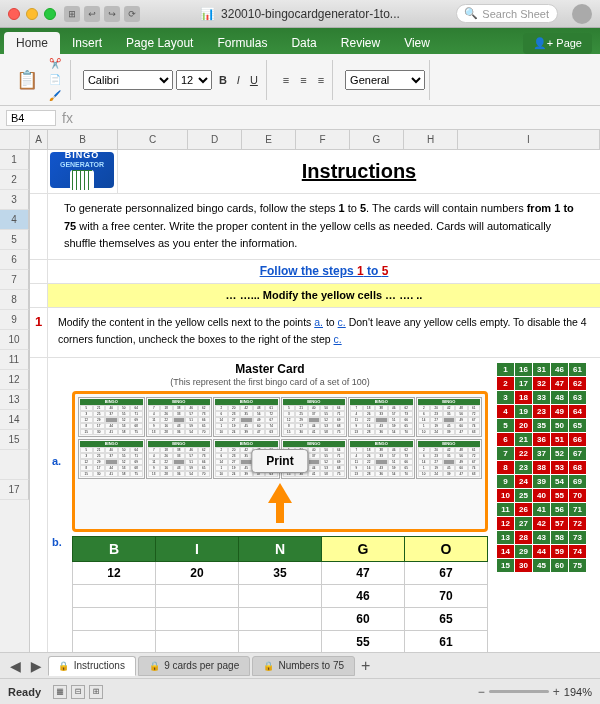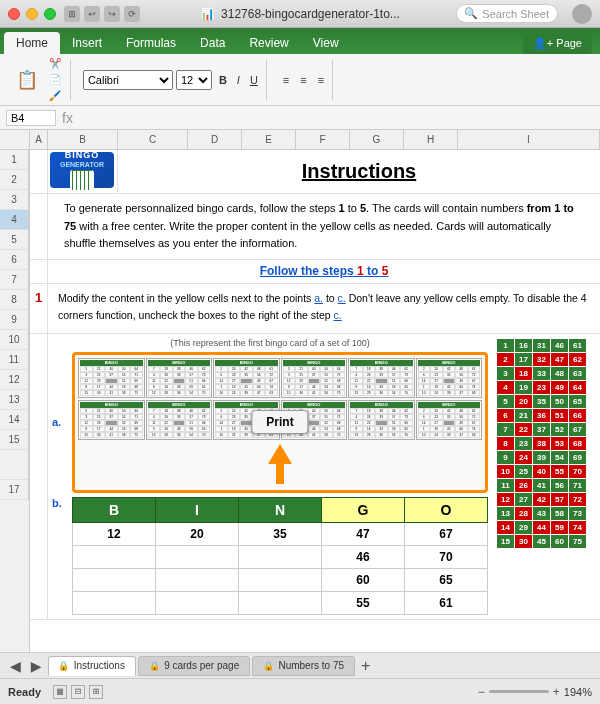--- a/index.html
+++ b/index.html
@@ -174,34 +174,35 @@
     <div class="tl tl-green"></div>
   </div>
   <div style="display:flex;gap:4px;margin-left:8px;">
     <div class="tbi">⊞</div>
     <div class="tbi">↩</div>
     <div class="tbi">↪</div>
     <div class="tbi">⟳</div>
   </div>
   <div class="title-center">
     <span>📊</span>
-    <span>312768-bingocardgenerator-1to...</span>
+    <span>320010-bingocardgenerator-1to...</span>
   </div>
   <div style="margin-left:auto;display:flex;align-items:center;gap:6px;">
     <div class="search-box">
       <span>🔍</span>
       <span style="font-size:11px;color:#999;">Search Sheet</span>
     </div>
     <div class="user-icon"></div>
   </div>
 </div>
 
 <div class="ribbon-tabs">
   <div class="ribbon-tab" style="background:#f5f5f5;color:#333;">Home</div>
   <div class="ribbon-tab">Insert</div>
+  <div class="ribbon-tab">Page Layout</div>
   <div class="ribbon-tab">Formulas</div>
   <div class="ribbon-tab">Data</div>
   <div class="ribbon-tab">Review</div>
   <div class="ribbon-tab">View</div>
   <div style="margin-left:auto;display:flex;align-items:center;padding-right:8px;gap:6px;">
     <button class="share-btn">👤+ Page</button>
   </div>
 </div>
 
 <div class="ribbon-toolbar">
@@ -219,20 +220,23 @@
     <div style="display:flex;gap:2px;">
       <button class="tb-btn" style="font-weight:bold;">B</button>
       <button class="tb-btn" style="font-style:italic;">I</button>
       <button class="tb-btn" style="text-decoration:underline;">U</button>
     </div>
   </div>
   <div class="tb-group">
     <button class="tb-btn">≡</button>
     <button class="tb-btn">≡</button>
     <button class="tb-btn">≡</button>
+  </div>
+  <div class="tb-group">
+    <select style="font-size:11px;width:80px;height:20px;"><option>General</option></select>
   </div>
 </div>
 
 <div class="formula-bar">
   <input class="cell-ref" value="B4" style="border: 1px solid rgb(204, 204, 204); font-size: 11px; padding: 1px 4px;">
   <span class="formula-sep">fx</span>
 </div>
 
 <div style="display:flex; height: calc(704px - 28px - 26px - 52px - 24px - 26px - 26px); overflow:hidden;">
 
@@ -306,35 +310,42 @@
 
       <div style="height:24px;border-bottom:1px solid #e0e0e0;display:flex;">
         <div style="width:18px;border-right:1px solid #e0e0e0;"></div>
         <div style="flex:1;display:flex;align-items:center;justify-content:center;">
           <span style="font-size:12px;font-weight:bold;color:#1155cc;text-decoration:underline;">
             Follow the steps <span style="color:#cc0000;">1</span> to <span style="color:#cc0000;">5</span>
           </span>
         </div>
       </div>
 
+      <div style="height:24px;border-bottom:1px solid #e0e0e0;display:flex;">
+        <div style="width:18px;border-right:1px solid #e0e0e0;"></div>
+        <div style="flex:1;display:flex;align-items:center;justify-content:center;background:#ffff99;">
+          <span style="font-size:11px;font-weight:bold;color:#000;">… …... Modify the yellow cells … …. ..</span>
+        </div>
+      </div>
 
       <div style="min-height:50px;border-bottom:1px solid #e0e0e0;display:flex;">
         <div style="width:18px;border-right:1px solid #e0e0e0;display:flex;align-items:flex-start;justify-content:center;padding-top:6px;">
           <span style="font-size:13px;font-weight:bold;color:#cc0000;">1</span>
         </div>
         <div style="flex:1;padding:6px 10px;font-size:10.5px;color:#000;line-height:1.6;">
           Modify the content in the yellow cells next to the points <a style="color:#1155cc;text-decoration:underline;">a.</a> to <a style="color:#1155cc;text-decoration:underline;">c.</a>  Don't leave any yellow cells empty. To disable the 4 corners function, uncheck the boxes to the right of the step <a style="color:#1155cc;text-decoration:underline;">c.</a>
         </div>
       </div>
 
       <div style="display:flex;border-bottom:1px solid #e0e0e0;min-height:280px;">
         <div style="width:18px;border-right:1px solid #e0e0e0;"></div>
 
         <div style="flex:1;padding:4px;position:relative;">
 
+          <div style="text-align:center;font-size:12px;font-weight:bold;margin-bottom:1px;">Master Card</div>
           <div style="text-align:center;font-size:9px;color:#555;margin-bottom:4px;">(This represent the first bingo card of a set of 100)</div>
 
           <div style="display:flex;align-items:center;gap:4px;margin-bottom:2px;">
             <span style="color:#1155cc;font-weight:bold;font-size:11px;min-width:16px;">a.</span>
 
             <div style="position:relative;border:3px solid #ff8c00;border-radius:4px;flex:1;padding:3px;background:#f9f9f9;">
 
               <div style="display:grid;grid-template-columns:repeat(6,1fr);gap:1px;margin-bottom:2px;">
 
                 <div style="border:0.5px solid #aaa;font-size:3px;padding:1px;">

